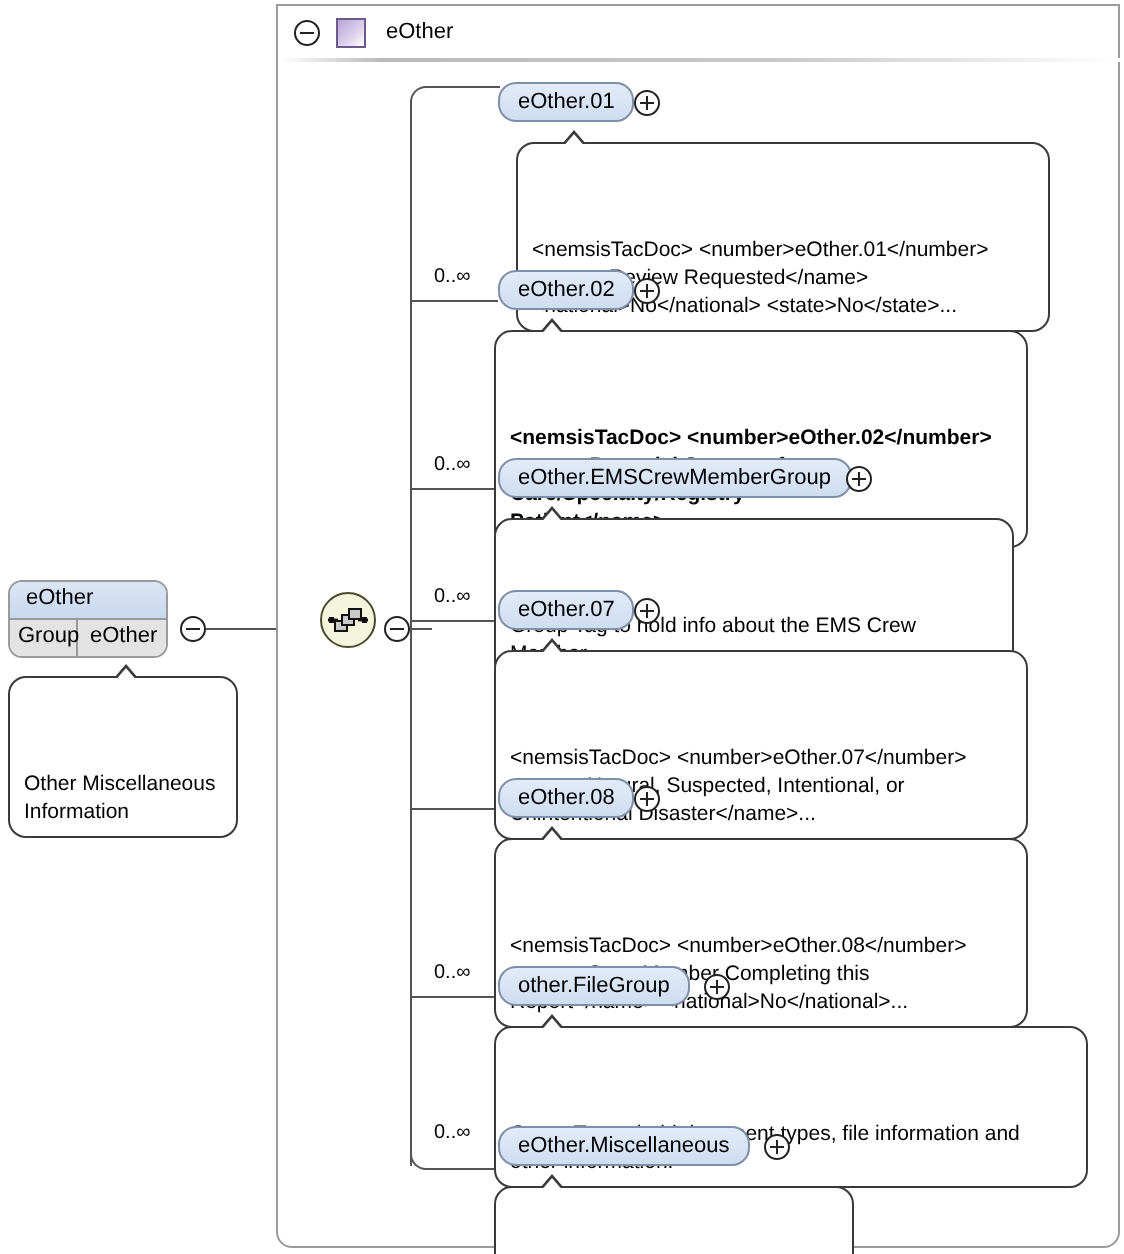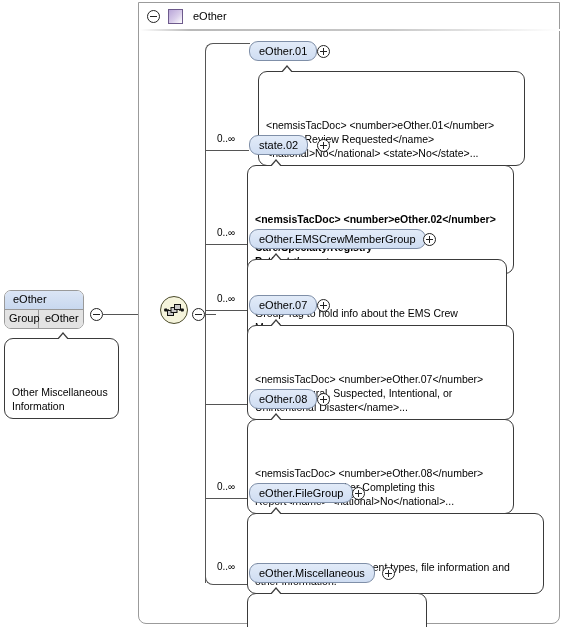--- a/index.html
+++ b/index.html
@@ -284,21 +284,21 @@
 <div class="callout" style="left:230px; top:71px; width:267px;margin-left:28px;">
   <span class="ptr-out" style="left:22px;"></span>
   <span class="ptr-in" style="left:22px;"></span>
   <span>&lt;nemsisTacDoc&gt; &lt;number&gt;eOther.01&lt;/number&gt;
 &lt;name&gt;Review Requested&lt;/name&gt;
 &lt;national&gt;No&lt;/national&gt;  &lt;state&gt;No&lt;/state&gt;...</span>
 </div>
 
 <div class="card-label" style="left:216px; top:133px;">0..∞</div>
 <div class="node" style="left:249px; top:135px;">
-  <span>state.02</span>
+  <span>eOther.02</span>
 </div>
 <div class="toggle plus" style="left:317px; top:139px;"></div>
 <div class="callout" style="left:247px; top:165px; width:267px;font-weight:bold;">
   <span class="ptr-out" style="left:22px;"></span>
   <span class="ptr-in" style="left:22px;"></span>
   <span>&lt;nemsisTacDoc&gt; &lt;number&gt;eOther.02&lt;/number&gt;
 &lt;name&gt;Potential System of Care/Specialty/Registry
 Patient&lt;/name&gt;...</span>
 </div>
 
@@ -334,21 +334,21 @@
 <div class="callout" style="left:247px; top:419px; width:267px;">
   <span class="ptr-out" style="left:22px;"></span>
   <span class="ptr-in" style="left:22px;"></span>
   <span>&lt;nemsisTacDoc&gt; &lt;number&gt;eOther.08&lt;/number&gt;
 &lt;name&gt;Crew Member Completing this
 Report&lt;/name&gt;  &lt;national&gt;No&lt;/national&gt;...</span>
 </div>
 
 <div class="card-label" style="left:216px; top:481px;">0..∞</div>
 <div class="node" style="left:249px; top:483px;">
-  <span>eOther.FileGroup</span>
+  <span>other.FileGroup</span>
 </div>
 <div class="toggle plus" style="left:352px; top:487px;"></div>
 <div class="callout" style="left:247px; top:513px; width:297px;">
   <span class="ptr-out" style="left:22px;"></span>
   <span class="ptr-in" style="left:22px;"></span>
   <span>Group Tag to hold document types, file information and
 other information.</span>
 </div>
 
 <div class="card-label" style="left:216px; top:561px;">0..∞</div>

